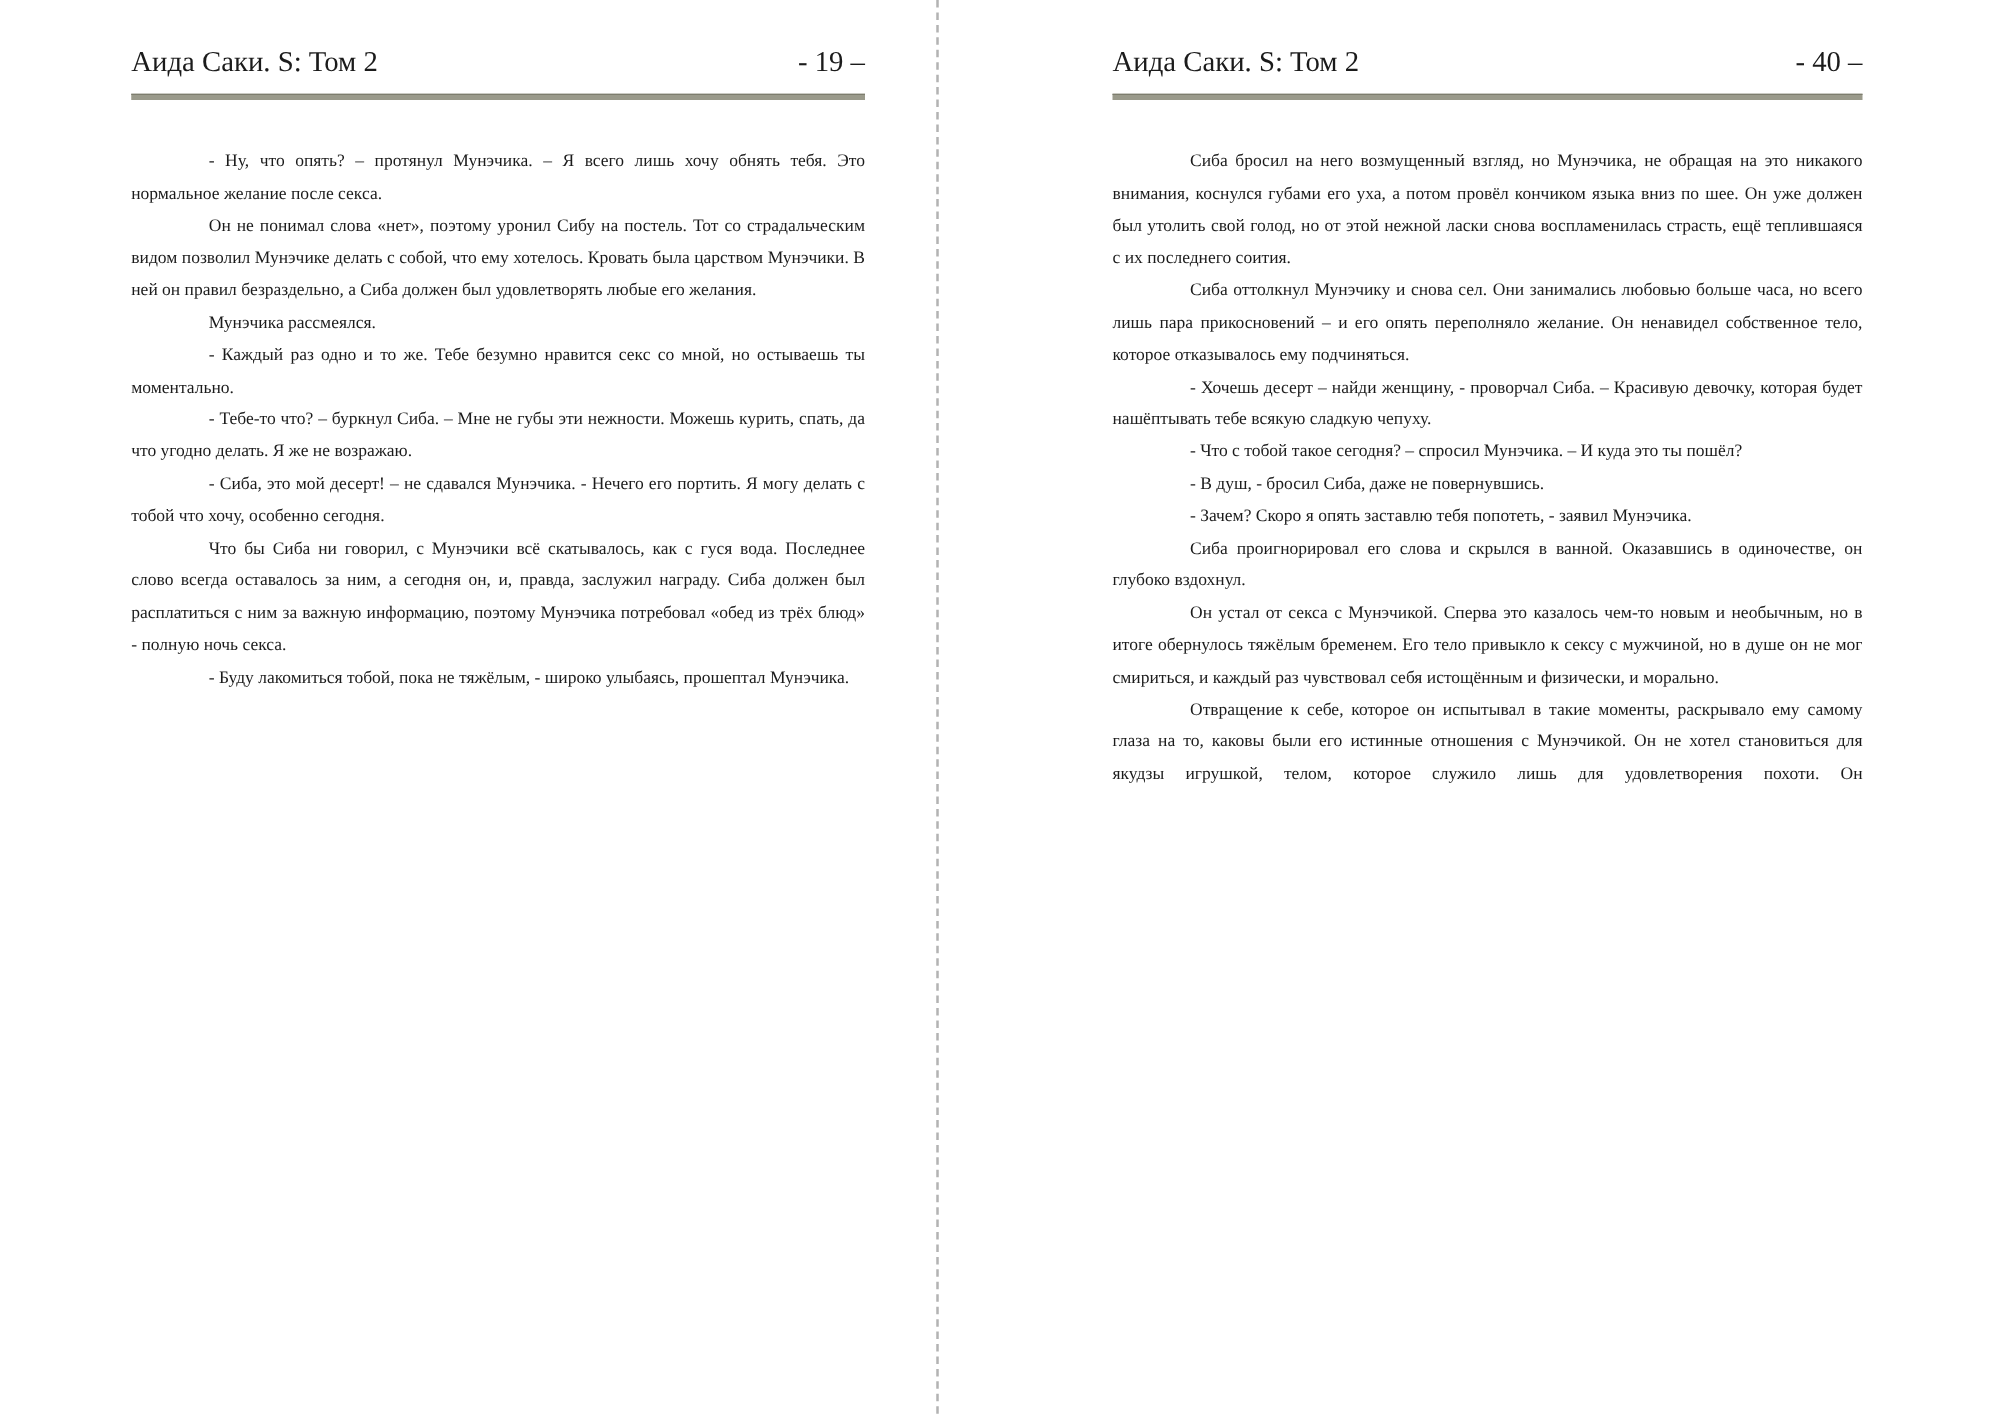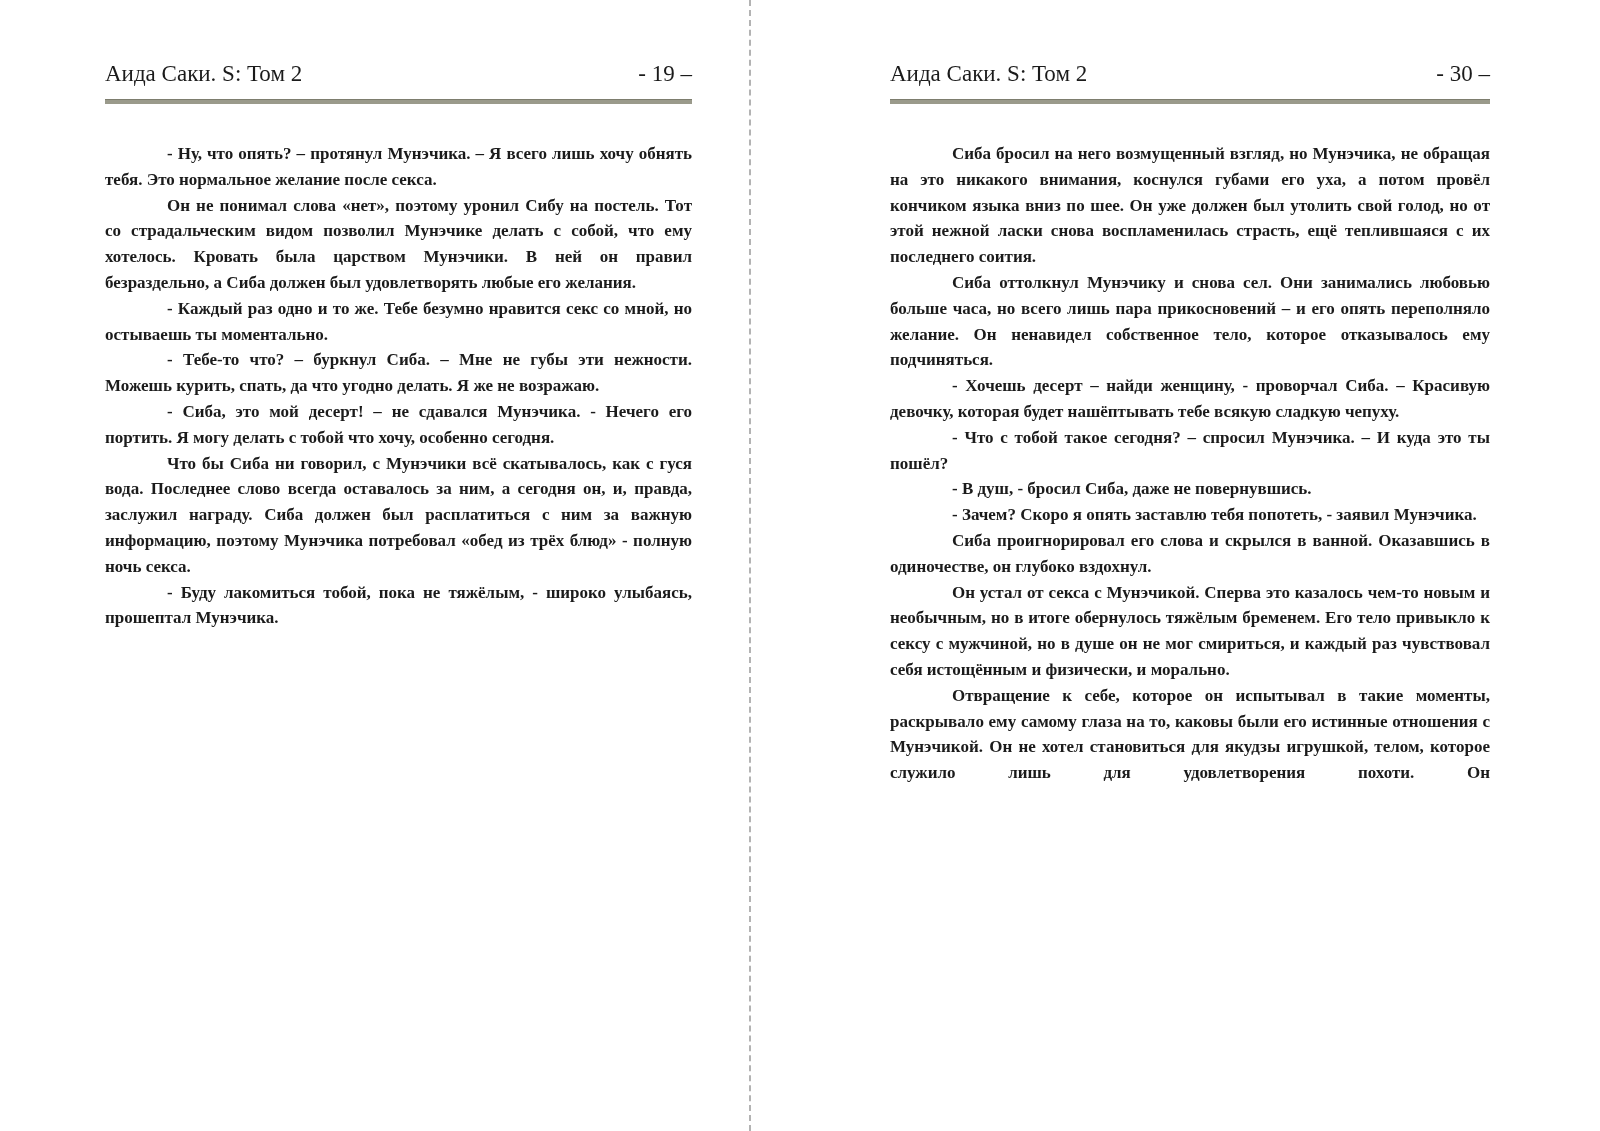--- a/index.html
+++ b/index.html
@@ -27,38 +27,37 @@
     position: absolute;
     top: 0;
   }
   .page-a { left: 105px; width: 587px; }
   .page-b { left: 890px; width: 600px; }
 
   .page-header {
     display: flex;
     justify-content: space-between;
     align-items: baseline;
-    margin-top: 62px;
+    margin-top: 38px;
     font-size: 23px;
     line-height: 1;
     white-space: nowrap;
   }
   .rule {
     height: 4px;
     margin-top: 14px;
     background: var(--rule, #9a9a8b);
     border-top: 1px solid #7d7d6e;
   }
   .book-body {
     margin-top: 37px;
-    font-size: 17px;
+    font-size: 14px;
     line-height: 25.8px;
     text-align: justify;
     hyphens: none;
-    font-weight: bold;
   }
   .book-body p {
     margin: 0;
     padding: 0;
     text-indent: 62px;
   }
   
   .page-b .book-body p:last-child {
     text-align-last: justify;
   }
@@ -72,32 +71,33 @@
 
   <section class="page page-a">
     <header class="page-header">
       <span class="running-title">Аида Саки. S: Том 2</span>
       <span class="page-number">- 19 –</span>
     </header>
     <div class="rule"></div>
     <div class="book-body">
         <p>- Ну, что опять? – протянул Мунэчика. – Я всего лишь хочу обнять тебя. Это нормальное желание после секса.</p>
         <p>Он не понимал слова «нет», поэтому уронил Сибу на постель. Тот со страдальческим видом позволил Мунэчике делать с собой, что ему хотелось. Кровать была царством Мунэчики. В ней он правил безраздельно, а Сиба должен был удовлетворять любые его желания.</p>
+        <p>Мунэчика рассмеялся.</p>
         <p>- Каждый раз одно и то же. Тебе безумно нравится секс со мной, но остываешь ты моментально.</p>
         <p>- Тебе-то что? – буркнул Сиба. – Мне не губы эти нежности. Можешь курить, спать, да что угодно делать. Я же не возражаю.</p>
         <p>- Сиба, это мой десерт! – не сдавался Мунэчика. - Нечего его портить. Я могу делать с тобой что хочу, особенно сегодня.</p>
         <p>Что бы Сиба ни говорил, с Мунэчики всё скатывалось, как с гуся вода. Последнее слово всегда оставалось за ним, а сегодня он, и, правда, заслужил награду. Сиба должен был расплатиться с ним за важную информацию, поэтому Мунэчика потребовал «обед из трёх блюд» - полную ночь секса.</p>
         <p>- Буду лакомиться тобой, пока не тяжёлым, - широко улыбаясь, прошептал Мунэчика.</p>
       </div>
   </section>
 
   <section class="page page-b">
     <header class="page-header">
       <span class="running-title">Аида Саки. S: Том 2</span>
-      <span class="page-number">- 30 –</span>
+      <span class="page-number">- 40 –</span>
     </header>
     <div class="rule"></div>
     <div class="book-body">
         <p>Сиба бросил на него возмущенный взгляд, но Мунэчика, не обращая на это никакого внимания, коснулся губами его уха, а потом провёл кончиком языка вниз по шее. Он уже должен был утолить свой голод, но от этой нежной ласки снова воспламенилась страсть, ещё теплившаяся с их последнего соития.</p>
         <p>Сиба оттолкнул Мунэчику и снова сел. Они занимались любовью больше часа, но всего лишь пара прикосновений – и его опять переполняло желание. Он ненавидел собственное тело, которое отказывалось ему подчиняться.</p>
         <p>- Хочешь десерт – найди женщину, - проворчал Сиба. – Красивую девочку, которая будет нашёптывать тебе всякую сладкую чепуху.</p>
         <p>- Что с тобой такое сегодня? – спросил Мунэчика. – И куда это ты пошёл?</p>
         <p>- В душ, - бросил Сиба, даже не повернувшись.</p>
         <p>- Зачем? Скоро я опять заставлю тебя попотеть, - заявил Мунэчика.</p>
         <p>Сиба проигнорировал его слова и скрылся в ванной. Оказавшись в одиночестве, он глубоко вздохнул.</p>

